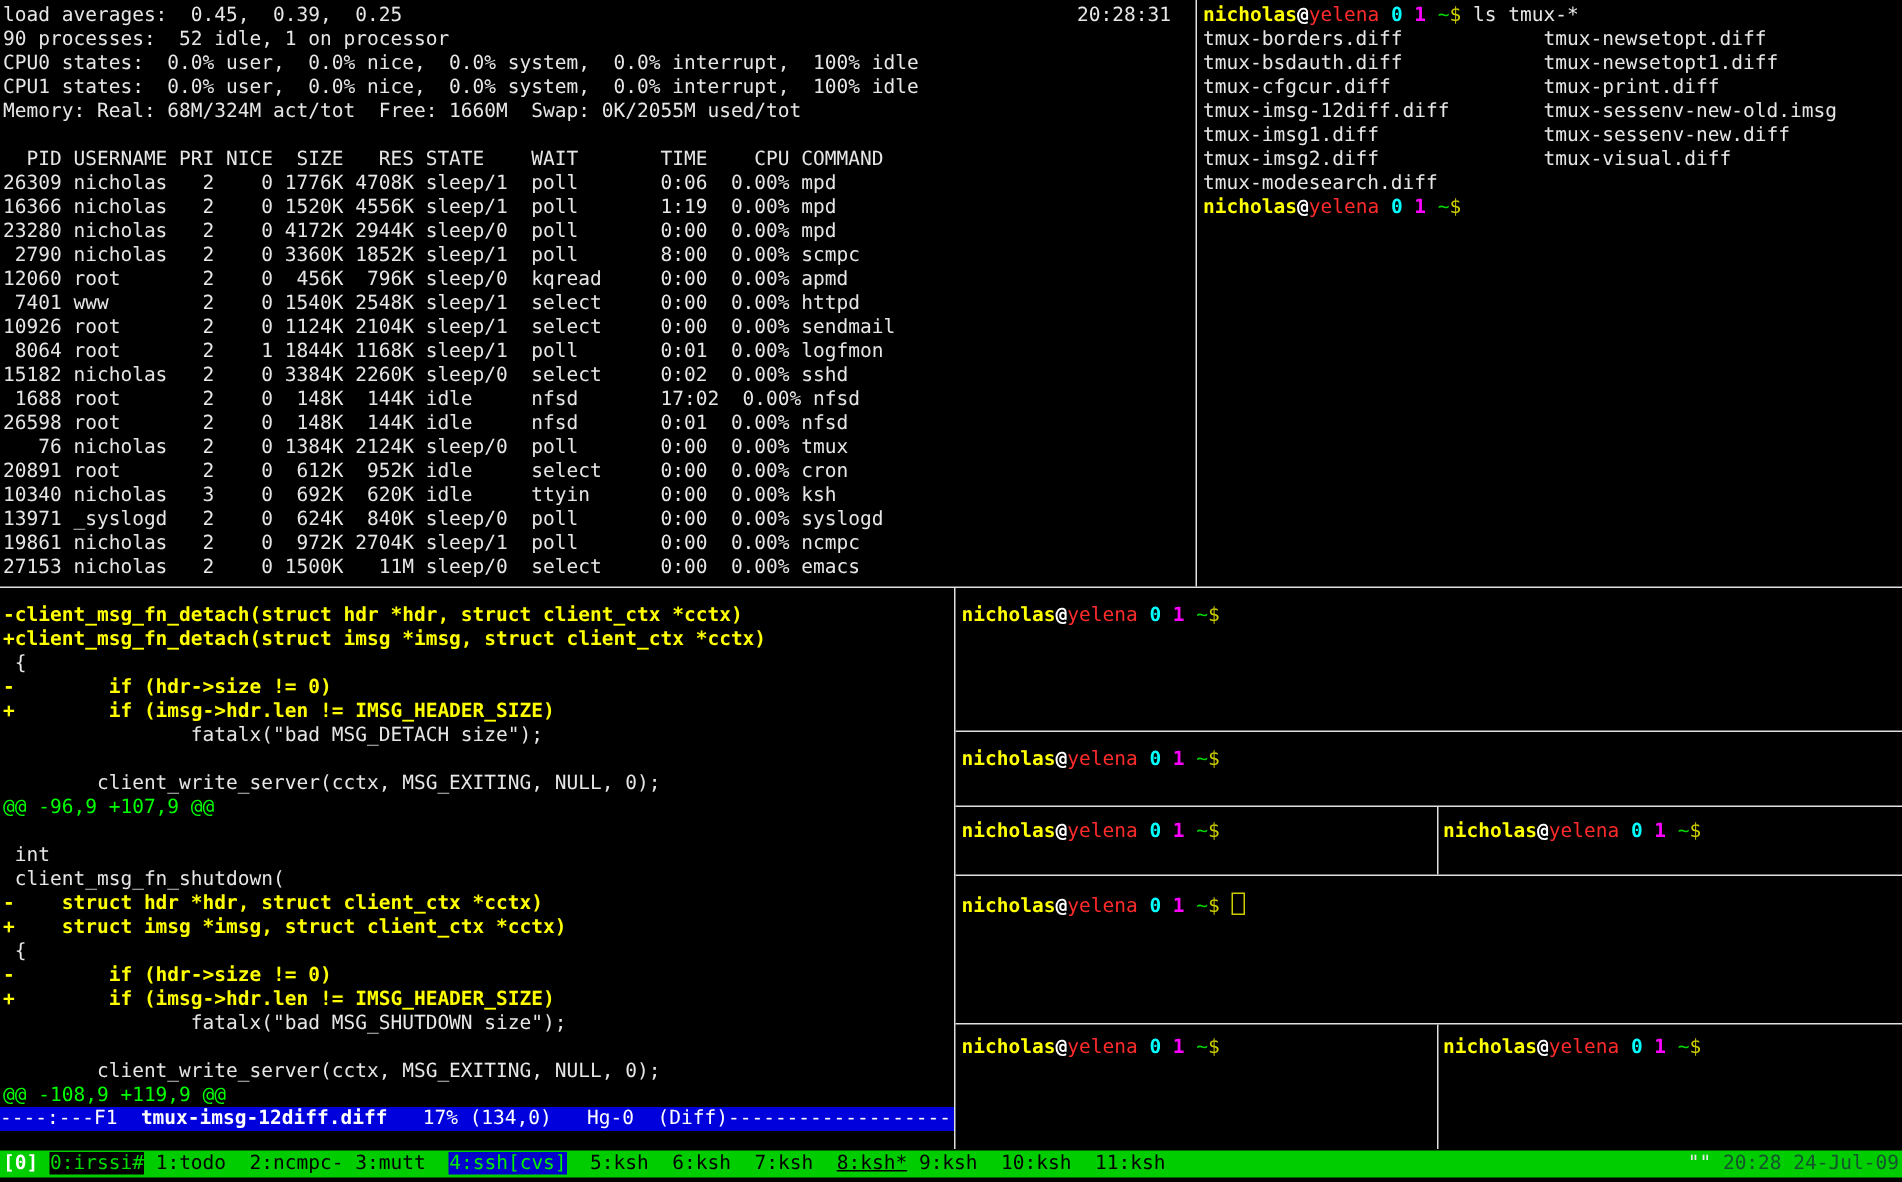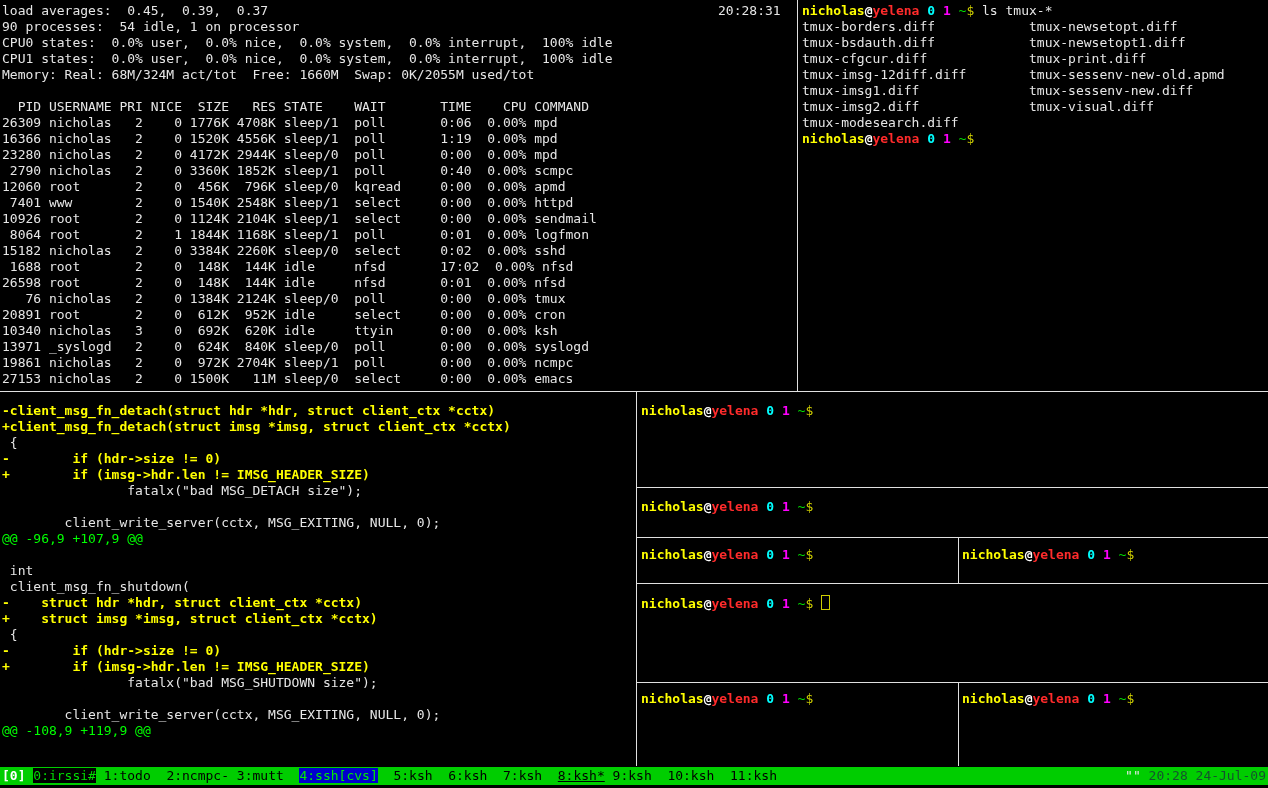--- a/index.html
+++ b/index.html
@@ -22,21 +22,21 @@
     color:var(--fg);
     white-space:pre;
   }
   .pane{position:absolute;overflow:hidden;}
   .pborder{position:absolute;background:var(--border);}
   
   .c-w{color:var(--fg);}
   .c-W{color:var(--bfg);font-weight:bold;}
   .c-y{color:var(--yellow);}
   .c-Y{color:var(--byellow);font-weight:bold;}
-  .c-R{color:var(--red);font-weight:bold;}
+  .c-R{color:var(--red);font-weight:normal;}
   .c-C{color:var(--cyan);font-weight:bold;}
   .c-M{color:var(--magenta);font-weight:bold;}
   .c-g{color:var(--green);}
   .c-G{color:var(--bgreen);font-weight:normal;}
   .cursor-block{
     display:inline-block;width:7px;height:13px;
     border:1px solid var(--yellow);
     vertical-align:-2px;margin-left:8px;
   }
   
@@ -84,31 +84,31 @@
     white-space:pre;
   }
   #status-left{position:absolute;left:2px;top:1px;}
   #status-right{position:absolute;right:2px;top:1px;}
   #status-bar span{white-space:pre;}
 </style>
 </head>
 <body>
 
 <div class="pane" id="pane-top">
-  <pre id="top-pre"><span class="c-w">load averages:  0.45,  0.39,  0.37</span>
-<span class="c-w">90 processes:  54 idle, 1 on processor</span>
+  <pre id="top-pre"><span class="c-w">load averages:  0.45,  0.39,  0.25</span>
+<span class="c-w">90 processes:  52 idle, 1 on processor</span>
 <span class="c-w">CPU0 states:  0.0% user,  0.0% nice,  0.0% system,  0.0% interrupt,  100% idle</span>
 <span class="c-w">CPU1 states:  0.0% user,  0.0% nice,  0.0% system,  0.0% interrupt,  100% idle</span>
 <span class="c-w">Memory: Real: 68M/324M act/tot  Free: 1660M  Swap: 0K/2055M used/tot</span>
 <span class="c-w"></span>
 <span class="c-w">  PID USERNAME PRI NICE  SIZE   RES STATE    WAIT       TIME    CPU COMMAND</span>
 <span class="c-w">26309 nicholas   2    0 1776K 4708K sleep/1  poll       0:06  0.00% mpd</span>
 <span class="c-w">16366 nicholas   2    0 1520K 4556K sleep/1  poll       1:19  0.00% mpd</span>
 <span class="c-w">23280 nicholas   2    0 4172K 2944K sleep/0  poll       0:00  0.00% mpd</span>
-<span class="c-w"> 2790 nicholas   2    0 3360K 1852K sleep/1  poll       0:40  0.00% scmpc</span>
+<span class="c-w"> 2790 nicholas   2    0 3360K 1852K sleep/1  poll       8:00  0.00% scmpc</span>
 <span class="c-w">12060 root       2    0  456K  796K sleep/0  kqread     0:00  0.00% apmd</span>
 <span class="c-w"> 7401 www        2    0 1540K 2548K sleep/1  select     0:00  0.00% httpd</span>
 <span class="c-w">10926 root       2    0 1124K 2104K sleep/1  select     0:00  0.00% sendmail</span>
 <span class="c-w"> 8064 root       2    1 1844K 1168K sleep/1  poll       0:01  0.00% logfmon</span>
 <span class="c-w">15182 nicholas   2    0 3384K 2260K sleep/0  select     0:02  0.00% sshd</span>
 <span class="c-w"> 1688 root       2    0  148K  144K idle     nfsd       17:02  0.00% nfsd</span>
 <span class="c-w">26598 root       2    0  148K  144K idle     nfsd       0:01  0.00% nfsd</span>
 <span class="c-w">   76 nicholas   2    0 1384K 2124K sleep/0  poll       0:00  0.00% tmux</span>
 <span class="c-w">20891 root       2    0  612K  952K idle     select     0:00  0.00% cron</span>
 <span class="c-w">10340 nicholas   3    0  692K  620K idle     ttyin      0:00  0.00% ksh</span>
@@ -117,21 +117,21 @@
 <span class="c-w">27153 nicholas   2    0 1500K   11M sleep/0  select     0:00  0.00% emacs</span>
 </pre>
   <div id="top-clock">20:28:31</div>
 </div>
 
 <div class="pane" id="pane-ls">
   <pre id="ls-pre"><span class="c-Y">nicholas</span><span class="c-W">@</span><span class="c-R">yelena</span><span class="c-w"> </span><span class="c-C">0</span><span class="c-w"> </span><span class="c-M">1</span><span class="c-w"> </span><span class="c-g">~</span><span class="c-y">$</span><span class="c-w"> ls tmux-*</span>
 <span class="c-w">tmux-borders.diff            tmux-newsetopt.diff</span>
 <span class="c-w">tmux-bsdauth.diff            tmux-newsetopt1.diff</span>
 <span class="c-w">tmux-cfgcur.diff             tmux-print.diff</span>
-<span class="c-w">tmux-imsg-12diff.diff        tmux-sessenv-new-old.apmd</span>
+<span class="c-w">tmux-imsg-12diff.diff        tmux-sessenv-new-old.imsg</span>
 <span class="c-w">tmux-imsg1.diff              tmux-sessenv-new.diff</span>
 <span class="c-w">tmux-imsg2.diff              tmux-visual.diff</span>
 <span class="c-w">tmux-modesearch.diff         </span>
 <span class="c-Y">nicholas</span><span class="c-W">@</span><span class="c-R">yelena</span><span class="c-w"> </span><span class="c-C">0</span><span class="c-w"> </span><span class="c-M">1</span><span class="c-w"> </span><span class="c-g">~</span><span class="c-y">$</span>
 </pre>
 </div>
 
 <div class="pane" id="pane-emacs">
   <pre id="emacs-pre"><span class="c-Y">-client_msg_fn_detach(struct hdr *hdr, struct client_ctx *cctx)</span>
 <span class="c-Y">+client_msg_fn_detach(struct imsg *imsg, struct client_ctx *cctx)</span>
@@ -148,20 +148,21 @@
 <span class="c-Y">-    struct hdr *hdr, struct client_ctx *cctx)</span>
 <span class="c-Y">+    struct imsg *imsg, struct client_ctx *cctx)</span>
 <span class="c-w"> {</span>
 <span class="c-Y">-        if (hdr-&gt;size != 0)</span>
 <span class="c-Y">+        if (imsg-&gt;hdr.len != IMSG_HEADER_SIZE)</span>
 <span class="c-w">                fatalx("bad MSG_SHUTDOWN size");</span>
 <span class="c-w"></span>
 <span class="c-w">        client_write_server(cctx, MSG_EXITING, NULL, 0);</span>
 <span class="c-G">@@ -108,9 +119,9 @@</span>
 </pre>
+  <div id="emacs-modeline"><span class="ml-prefix">----:---F1  </span><span class="ml-file">tmux-imsg-12diff.diff</span><span class="ml-info">   17% (134,0)   Hg-0  (Diff)</span><span class="ml-fill">-------------------</span></div>
 </div>
 
 <div class="pane" id="rp-a">
     <pre><span class="c-Y">nicholas</span><span class="c-W">@</span><span class="c-R">yelena</span><span class="c-w"> </span><span class="c-C">0</span><span class="c-w"> </span><span class="c-M">1</span><span class="c-w"> </span><span class="c-g">~</span><span class="c-y">$</span>
 </pre>
   </div>
 <div class="pane" id="rp-b">
     <pre><span class="c-Y">nicholas</span><span class="c-W">@</span><span class="c-R">yelena</span><span class="c-w"> </span><span class="c-C">0</span><span class="c-w"> </span><span class="c-M">1</span><span class="c-w"> </span><span class="c-g">~</span><span class="c-y">$</span>
 </pre>
   </div>

